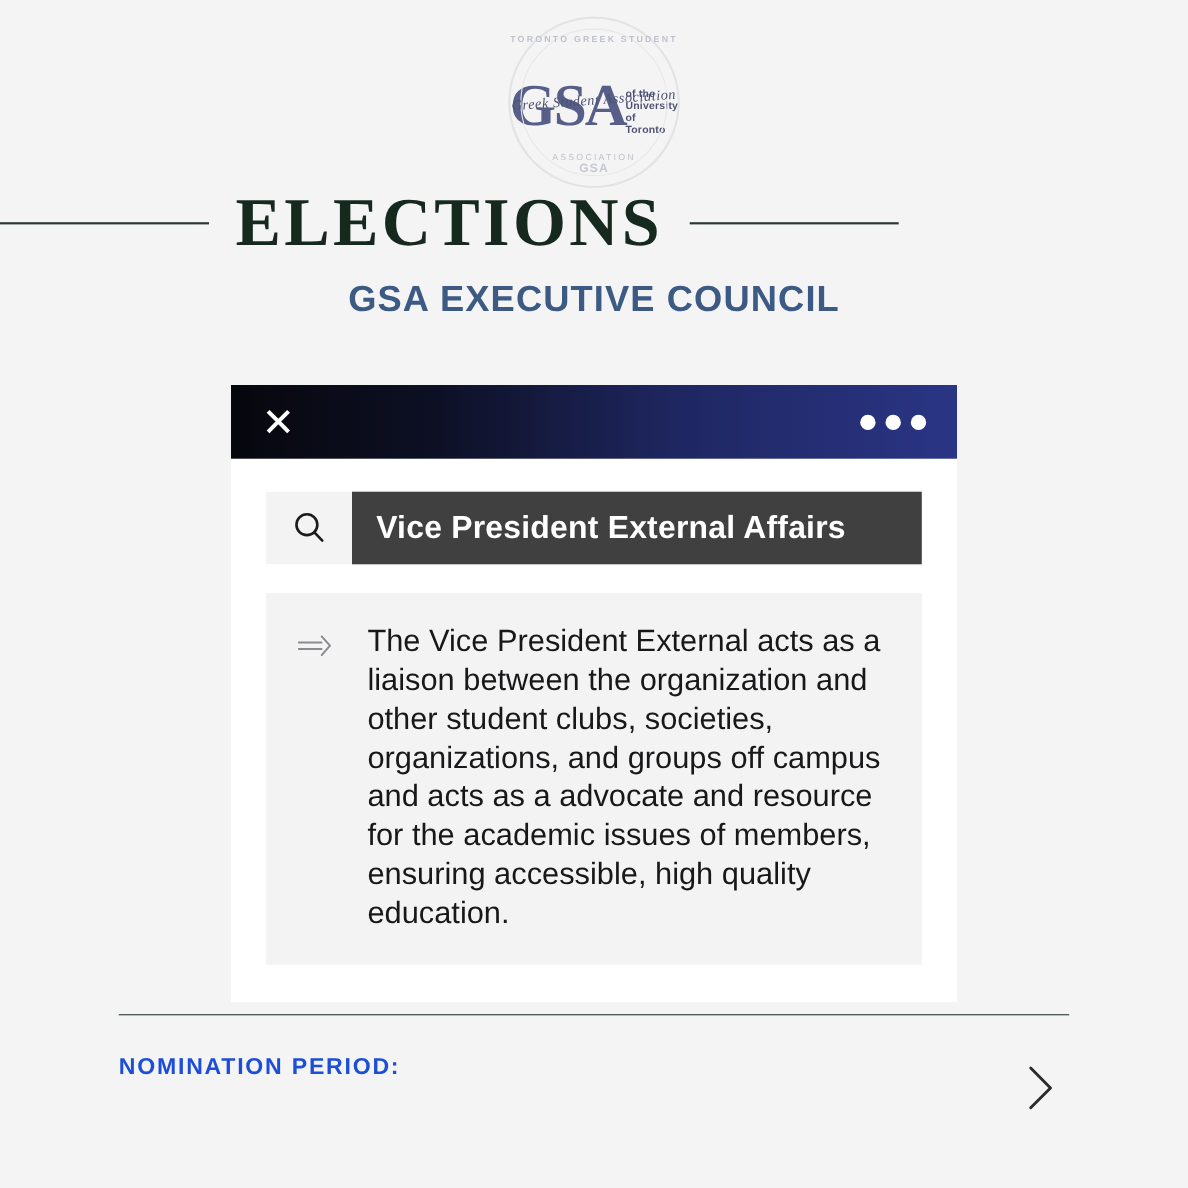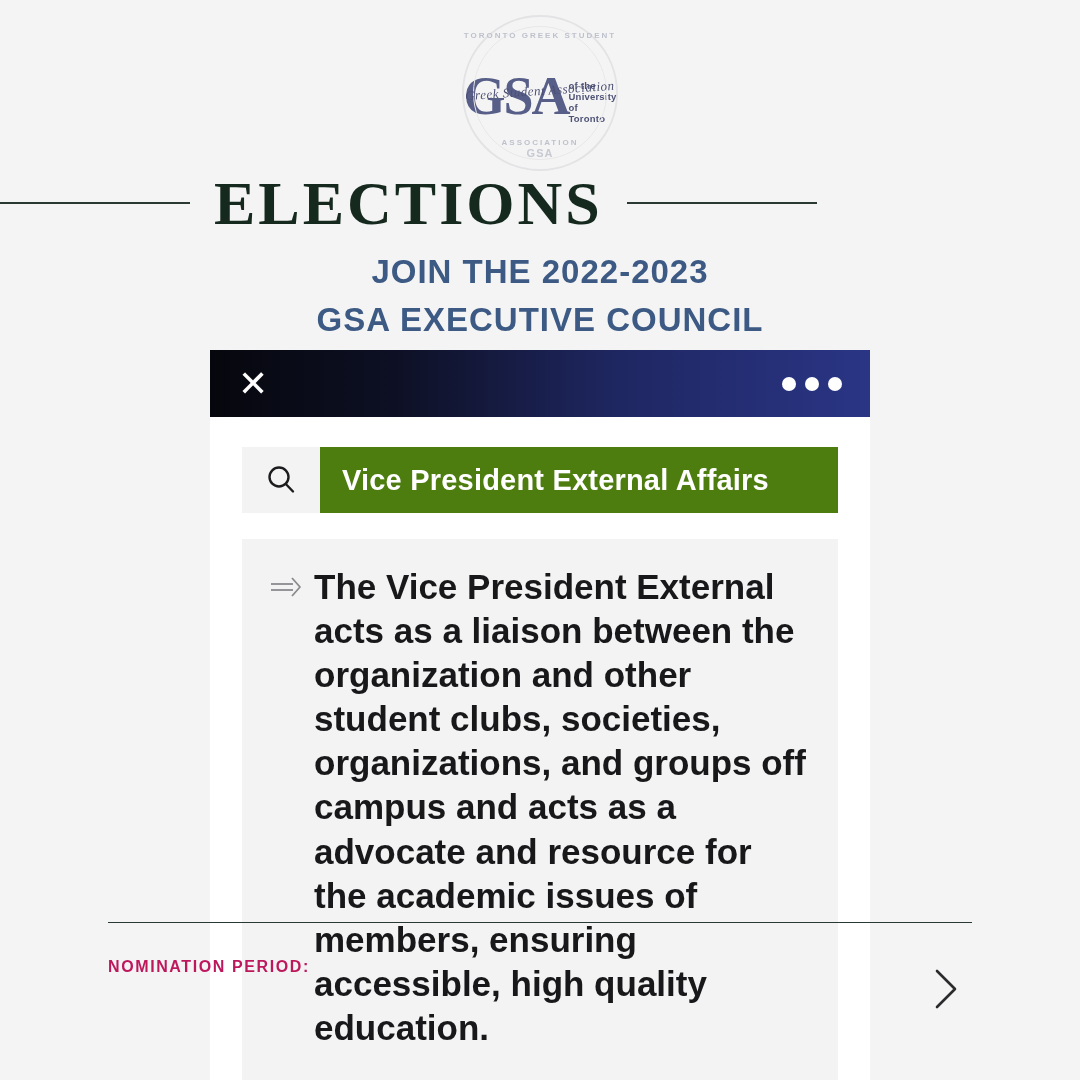--- a/index.html
+++ b/index.html
@@ -78,21 +78,21 @@
     color: #b9bcc9;
     font-weight: bold;
     white-space: nowrap;
   }
   .logo .arc-bottom {
     position: absolute;
     bottom: 22px;
     font-size: 8px;
     letter-spacing: 2px;
     color: #b9bcc9;
-    font-weight: bold;
+    font-weight: normal;
     white-space: nowrap;
   }
   .logo .arc-gsa {
     position: absolute;
     bottom: 10px;
     font-size: 11px;
     letter-spacing: 1px;
     color: #c3c5cf;
     font-weight: bold;
   }
@@ -186,21 +186,21 @@
   }
   .search-btn {
     width: 78px;
     background: #f3f3f3;
     display: flex;
     align-items: center;
     justify-content: center;
   }
   .search-field {
     flex: 1;
-    background: #4d7c0f;
+    background: #404040;
     display: flex;
     align-items: center;
     padding-left: 22px;
     box-sizing: border-box;
   }
   .search-field span {
     color: #ffffff;
     font-size: 29px;
     font-weight: bold;
     letter-spacing: .2px;
@@ -213,45 +213,46 @@
     box-sizing: border-box;
   }
   .arrow-col {
     width: 54px;
     flex: none;
     padding-top: 10px;
     display: flex;
     justify-content: center;
   }
   .desc-text {
-    font-size: 35px;
+    font-size: 28px;
     line-height: 1.26;
     color: #18181a;
-    font-weight: bold;
+    font-weight: normal;
+    margin-left: 20px;
   }
 
   
   .footer-rule {
     position: absolute;
     top: 922px;
     left: 108px;
     width: 864px;
     height: 1px;
     background: #2a3a33;
   }
   .footer {
     position: absolute;
     left: 108px;
     top: 958px;
   }
   .footer .label {
-    font-size: 16px;
+    font-size: 21px;
     letter-spacing: 1.6px;
     font-weight: bold;
-    color: #be185d;
+    color: #1d4ed8;
     margin-bottom: 28px;
   }
   .footer .dates {
     font-size: 23px;
     letter-spacing: .6px;
     font-weight: bold;
     color: #11211a;
   }
   .next-arrow {
     position: absolute;
@@ -277,21 +278,20 @@
   </div>
 </div>
 
 <div class="title-row">
   <div class="rule left"></div>
   <div class="title">ELECTIONS</div>
   <div class="rule right"></div>
 </div>
 
 <div class="subtitle">
-  <div>JOIN THE 2022-2023</div>
   <div>GSA EXECUTIVE COUNCIL</div>
 </div>
 
 <div class="card">
 
   <div class="card-header">
     <div class="close-x">✕</div>
     <div class="dots">
       <span></span>
       <span></span>

